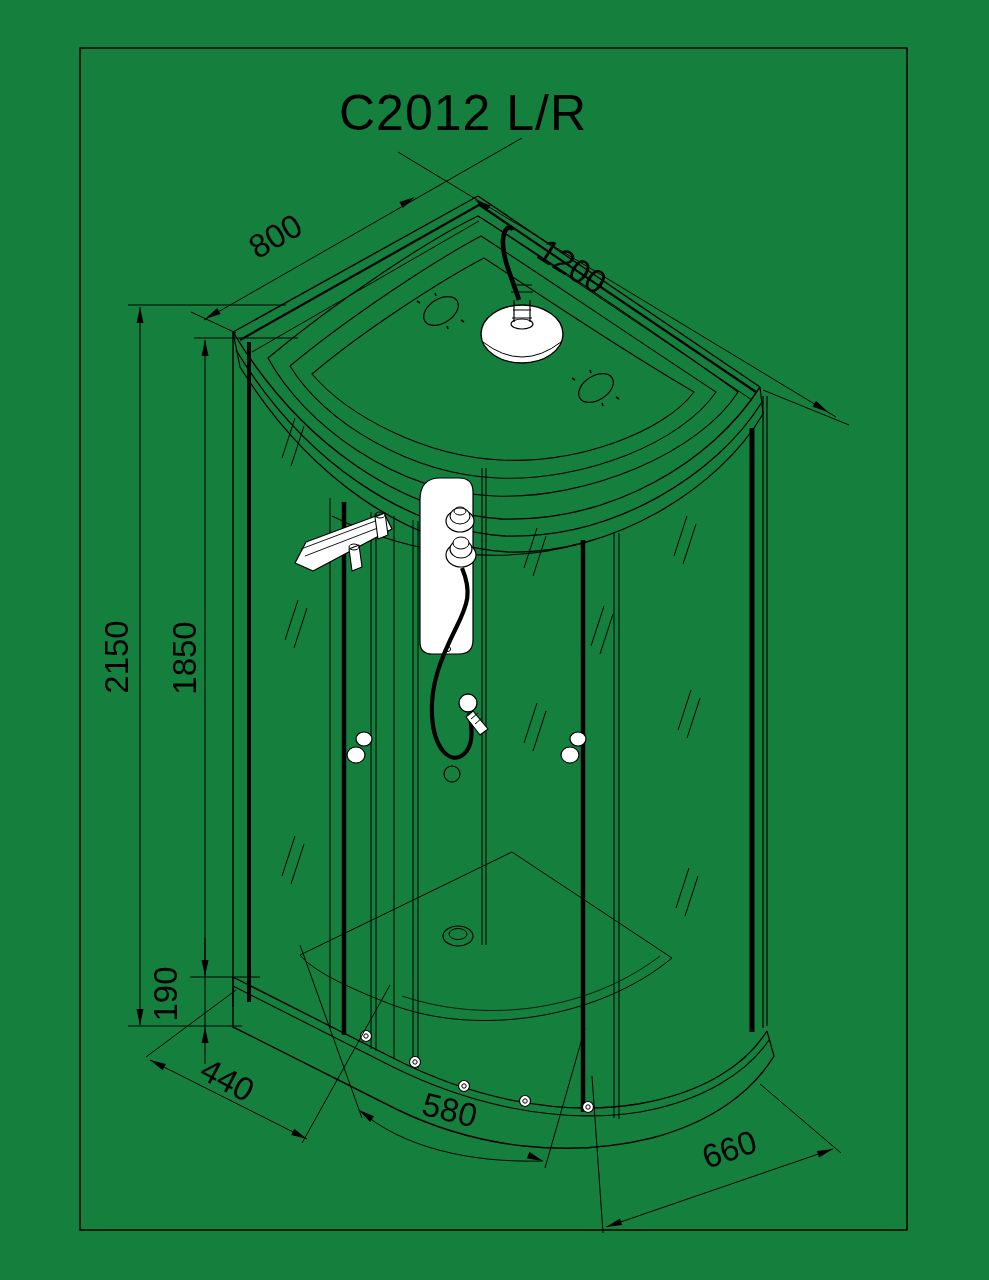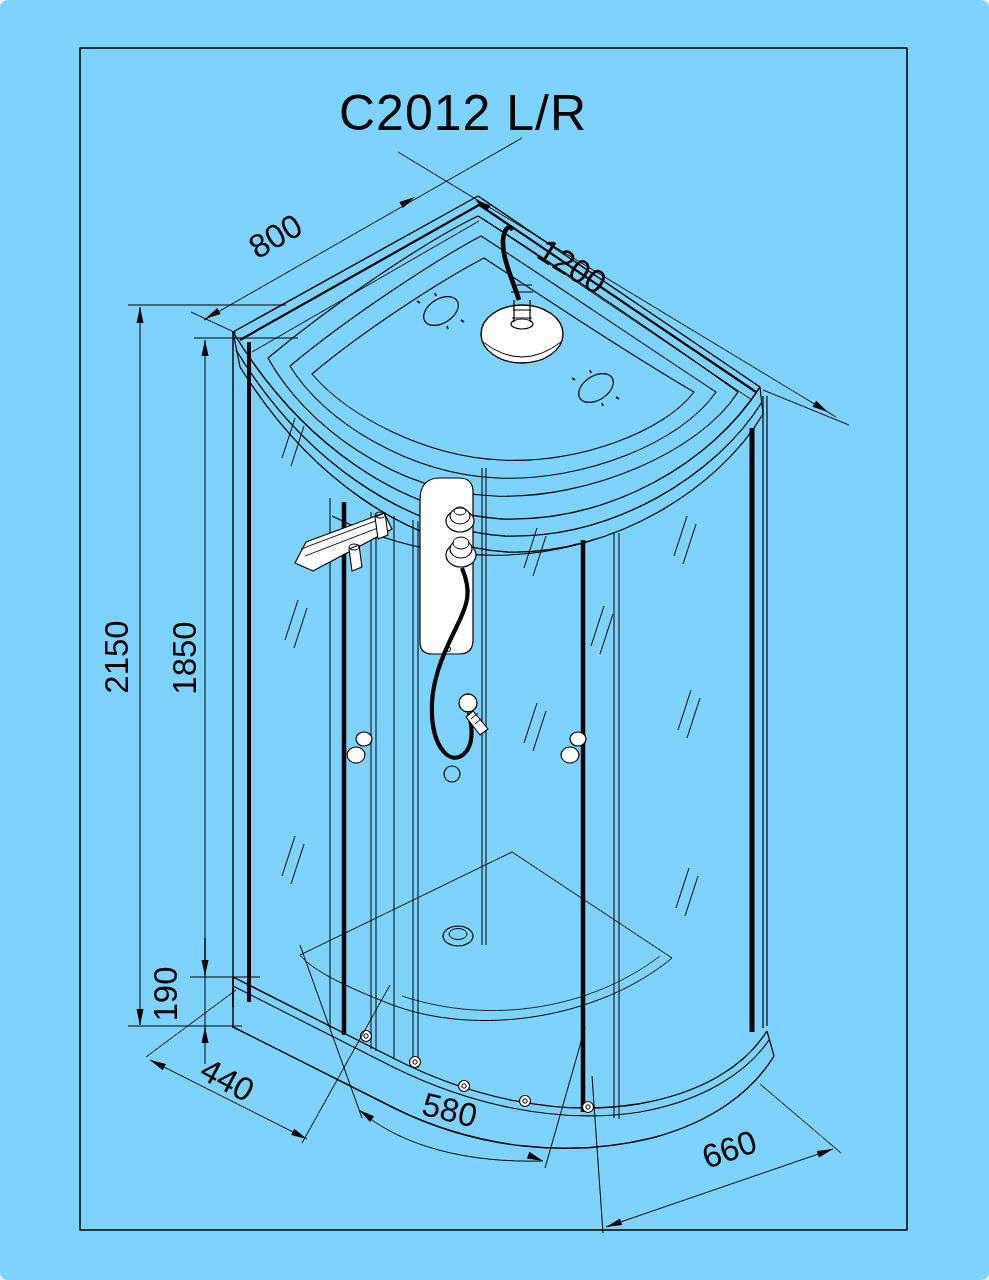--- a/index.html
+++ b/index.html
@@ -1,22 +1,21 @@
 <!DOCTYPE html>
 <html><head>
 <meta charset="utf-8">
 <style>
   html,body{margin:0;padding:0;background:#f2f2f2;}
   .sheet{
     position:relative;
     width:989px;height:1280px;
-    background:#7dd3fc;
+    background:#15803d;
     margin:0 auto;
     font-family:"Liberation Sans", sans-serif;
-    border-radius:8px;
   }
   svg{display:block;width:989px;height:1280px;}
   .ln{stroke:#000;fill:none;stroke-linejoin:round;stroke-linecap:butt;}
   .fillw{fill:#fff;}
   .arrow{fill:#000;stroke:none;}
   .dimtxt{font-family:"Liberation Sans", sans-serif;font-size:33px;fill:#000;}
   .titletxt{font-family:"Liberation Sans", sans-serif;font-size:50px;fill:#000;letter-spacing:1px;}
 </style>
 </head>
 <body>

